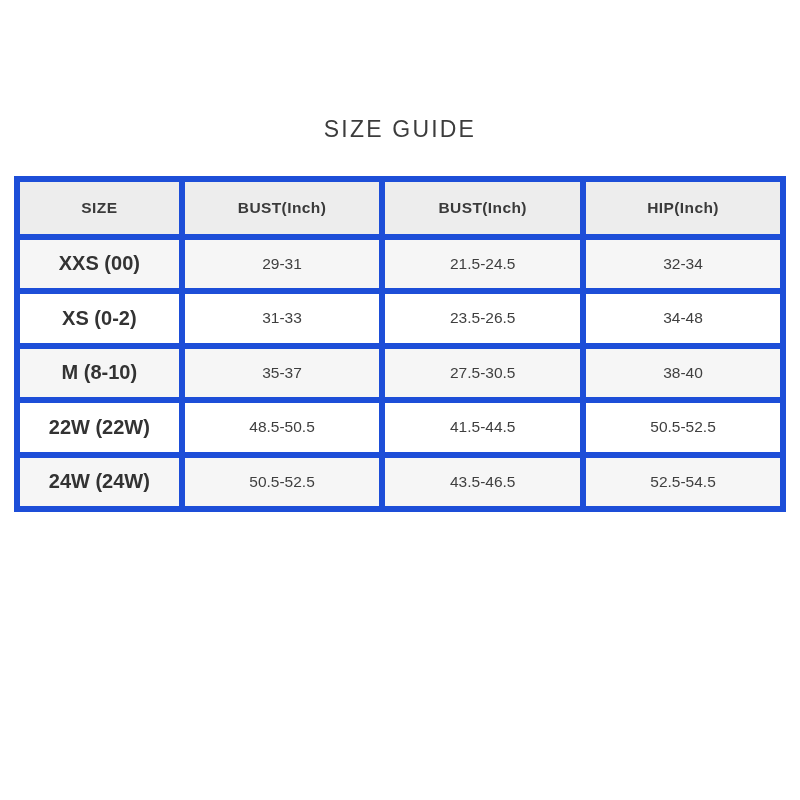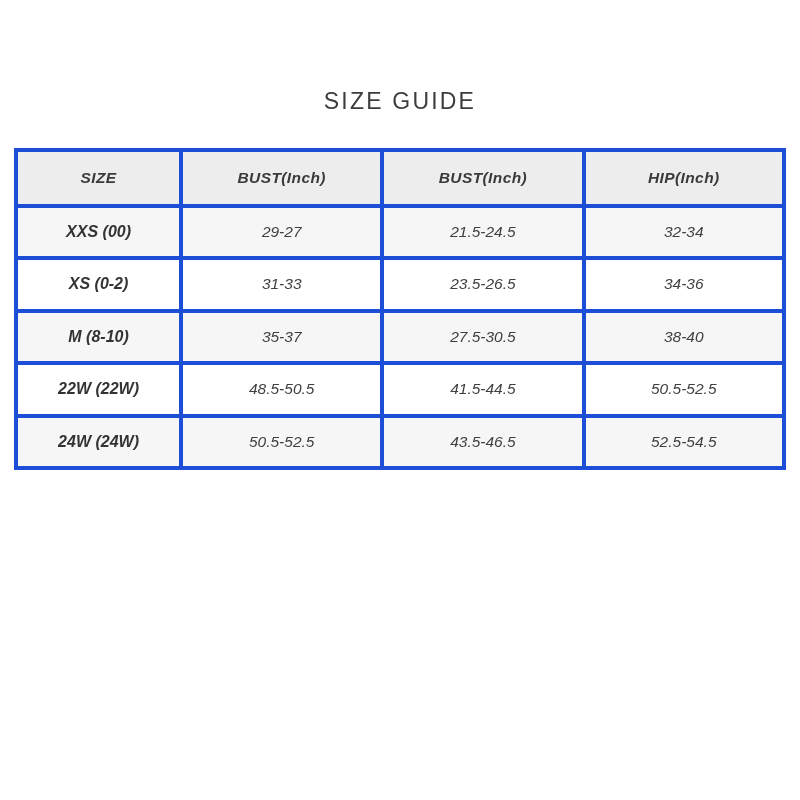--- a/index.html
+++ b/index.html
@@ -23,60 +23,60 @@
   }
   .title {
     text-align: center;
     font-size: 23px;
     letter-spacing: 2.2px;
     color: #3c3c3c;
     font-weight: 400;
     padding-top: 88px;
     padding-bottom: 0;
     line-height: 1.2;
+    margin-top: 28px;
   }
   .table-wrap {
     margin-top: 32px;
     padding: 0 14px;
   }
   table.size-table {
     width: 100%;
     border-collapse: collapse;
     table-layout: fixed;
   }
   table.size-table th,
   table.size-table td {
-    border: 4px solid #1d4ed8;
+    border: 6px solid #1d4ed8;
     height: 48.5px;
     text-align: center;
     font-weight: 400;
     font-size: 15.5px;
     color: #3f3f3f;
     padding: 0 4px;
     vertical-align: middle;
-    font-style: italic;
   }
   table.size-table thead th {
     background: #ededed;
     font-weight: 700;
     font-size: 15.5px;
     letter-spacing: 0.4px;
     color: #3a3a3a;
     height: 52px;
   }
   table.size-table tbody tr:nth-child(odd) td {
     background: #f6f6f6;
   }
   table.size-table tbody tr:nth-child(even) td {
     background: #ffffff;
   }
   table.size-table tbody td.size-cell {
     font-weight: 700;
     color: #333333;
-    font-size: 16px;
+    font-size: 20px;
   }
   col.c-size { width: 21.5%; }
   col.c-bust { width: 26.2%; }
   col.c-waist { width: 26.2%; }
   col.c-hip { width: 26.1%; }
 </style>
 </head>
 <body>
 
 <div class="page">
@@ -95,29 +95,29 @@
         <tr>
           <th>SIZE</th>
           <th>BUST(Inch)</th>
           <th>BUST(Inch)</th>
           <th>HIP(Inch)</th>
         </tr>
       </thead>
       <tbody>
         <tr>
           <td class="size-cell">XXS (00)</td>
-          <td>29-27</td>
+          <td>29-31</td>
           <td>21.5-24.5</td>
           <td>32-34</td>
         </tr>
         <tr>
           <td class="size-cell">XS (0-2)</td>
           <td>31-33</td>
           <td>23.5-26.5</td>
-          <td>34-36</td>
+          <td>34-48</td>
         </tr>
         <tr>
           <td class="size-cell">M (8-10)</td>
           <td>35-37</td>
           <td>27.5-30.5</td>
           <td>38-40</td>
         </tr>
         <tr>
           <td class="size-cell">22W (22W)</td>
           <td>48.5-50.5</td>

